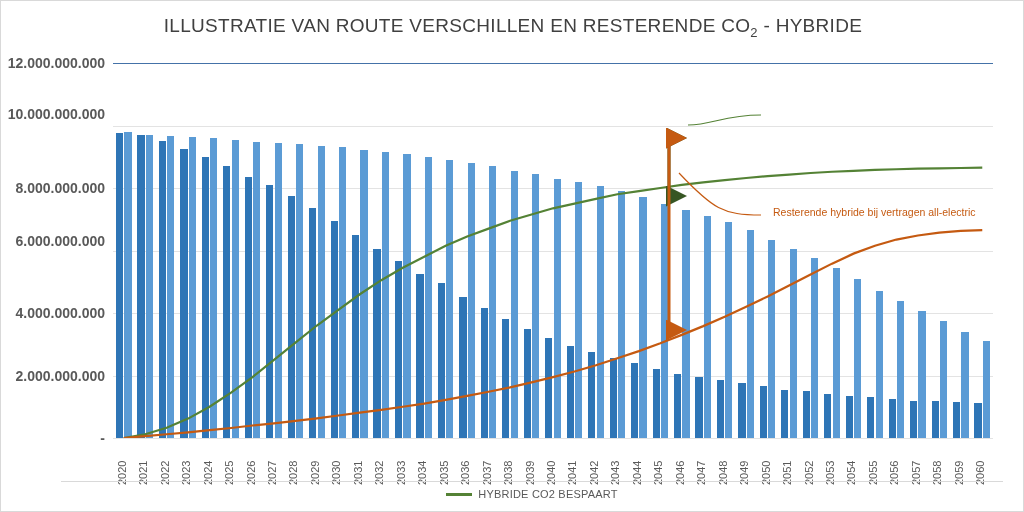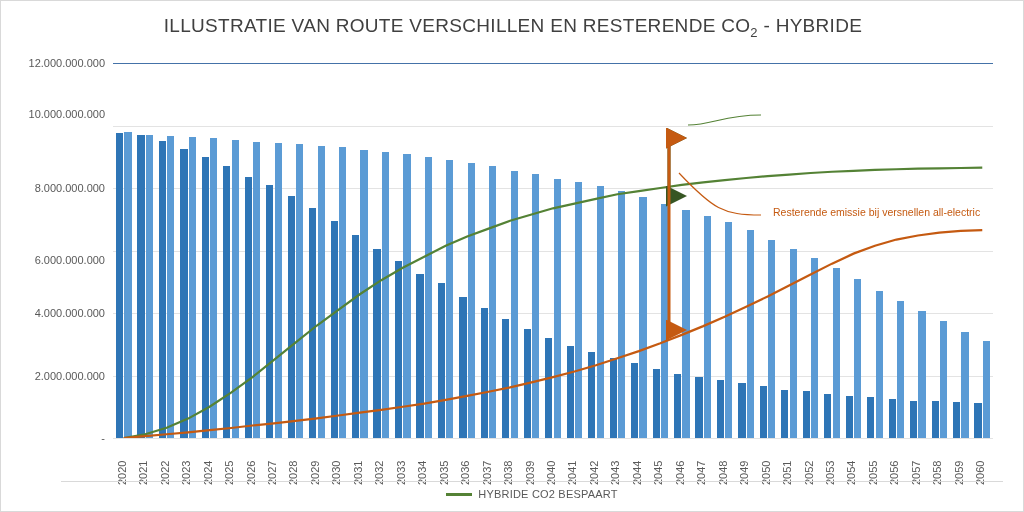--- a/index.html
+++ b/index.html
@@ -3,21 +3,21 @@
 <meta charset="utf-8">
 <style>
   html,body{margin:0;padding:0;}
   body{width:1024px;height:512px;background:#ffffff;font-family:"Liberation Sans",sans-serif;overflow:hidden;}
   #chart-root{position:relative;width:1024px;height:512px;box-sizing:border-box;border:1px solid #d9d9d9;}
   #chart-title{position:absolute;top:14px;left:0;width:1024px;text-align:center;font-size:19px;color:#404040;letter-spacing:.3px;font-weight:400;}
   #chart-title sub{font-size:13px;vertical-align:sub;}
   #plot{position:absolute;left:112px;top:62px;width:880px;height:375px;}
   .gridline{position:absolute;left:0;width:880px;height:1px;background:#e3e3e3;}
   .gridline.axis-top{background:#4472a8;}
-  .ytick{position:absolute;right:0;transform:translateY(-50%);font-size:11px;color:#595959;text-align:right;white-space:nowrap;}
+  .ytick{position:absolute;right:0;transform:translateY(-50%);font-size:14px;color:#595959;text-align:right;white-space:nowrap;font-weight:bold;}
   #ylabels{position:absolute;left:0;top:62px;width:104px;height:375px;}
   #bars{position:absolute;left:0;top:0;width:880px;height:375px;}
   .bar{position:absolute;bottom:0;}
   .bar.dark{background:#2e75b6;}
   .bar.light{background:#5b9bd5;}
   #lines{position:absolute;left:0;top:0;width:880px;height:375px;}
   #xlabels{position:absolute;left:112px;top:440px;width:880px;height:44px;}
   .xtick{position:absolute;bottom:0;transform-origin:left bottom;transform:rotate(-90deg);font-size:11px;color:#595959;white-space:nowrap;}
   #legend{position:absolute;left:60px;right:20px;top:480px;height:24px;border-top:1px solid #d9d9d9;display:flex;align-items:center;justify-content:space-around;}
   .legend-item{display:flex;align-items:center;gap:6px;font-size:11px;color:#595959;text-transform:uppercase;letter-spacing:.2px;}
@@ -33,21 +33,21 @@
 <div id="chart-root">
 
   <div id="chart-title">
     <span>ILLUSTRATIE VAN ROUTE VERSCHILLEN EN RESTERENDE CO</span><sub>2</sub><span> - HYBRIDE</span>
   </div>
 
   <div id="ylabels">
       <div class="ytick" style="top: 0px;">12.000.000.000</div>
       <div class="ytick" style="top: 51px;">10.000.000.000</div>
       <div class="ytick" style="top: 125px;">8.000.000.000</div>
-      <div class="ytick" style="top: 197px; text-align: center;">6.000.000.000</div>
+      <div class="ytick" style="top: 178px; text-align: center;">6.000.000.000</div>
       <div class="ytick" style="top: 250px;">4.000.000.000</div>
       <div class="ytick" style="top: 312.5px; text-align: right;">2.000.000.000</div>
       <div class="ytick" style="top: 375px;">-</div>
     </div>
 
   <div id="plot">
     <div id="grid">
         <div class="gridline axis-top" style="top: 0px;"></div>
         <div class="gridline" style="top: 62.5px;"></div>
         <div class="gridline" style="top: 125px;"></div>
@@ -159,21 +159,21 @@
           <path d="M3.5,0 L7,7 L0,7 Z" fill="#c55a11"></path>
         </marker>
       </defs>
       <line x1="556" y1="75" x2="556" y2="133" stroke="#375623" stroke-width="3" marker-start="url(#gArrowUp)" marker-end="url(#gArrowDown)"></line>
       <line x1="556" y1="75" x2="556" y2="267" stroke="#c55a11" stroke-width="3" marker-start="url(#oArrowUp)" marker-end="url(#oArrowDown)"></line>
       <path d="M575,62 C600,62 610,52 648,52" stroke="#548235" stroke-width="1.2" fill="none"></path>
       <path d="M566,110 C600,146 610,152 648,152" stroke="#c55a11" stroke-width="1.2" fill="none"></path>
     </svg>
   </div>
 
-  <div class="ann orange" style="left:772px;top:205px;">Resterende emissie bij versnellen all-electric</div>
+  <div class="ann orange" style="left:772px;top:205px;">Resterende hybride bij vertragen all-electric</div>
 
   <div id="xlabels">
       <div class="xtick" style="left: 14.7317px;">2020</div>
       <div class="xtick" style="left: 36.1951px;">2021</div>
       <div class="xtick" style="left: 57.6585px;">2022</div>
       <div class="xtick" style="left: 79.122px;">2023</div>
       <div class="xtick" style="left: 100.585px;">2024</div>
       <div class="xtick" style="left: 122.049px;">2025</div>
       <div class="xtick" style="left: 143.512px;">2026</div>
       <div class="xtick" style="left: 164.976px;">2027</div>

